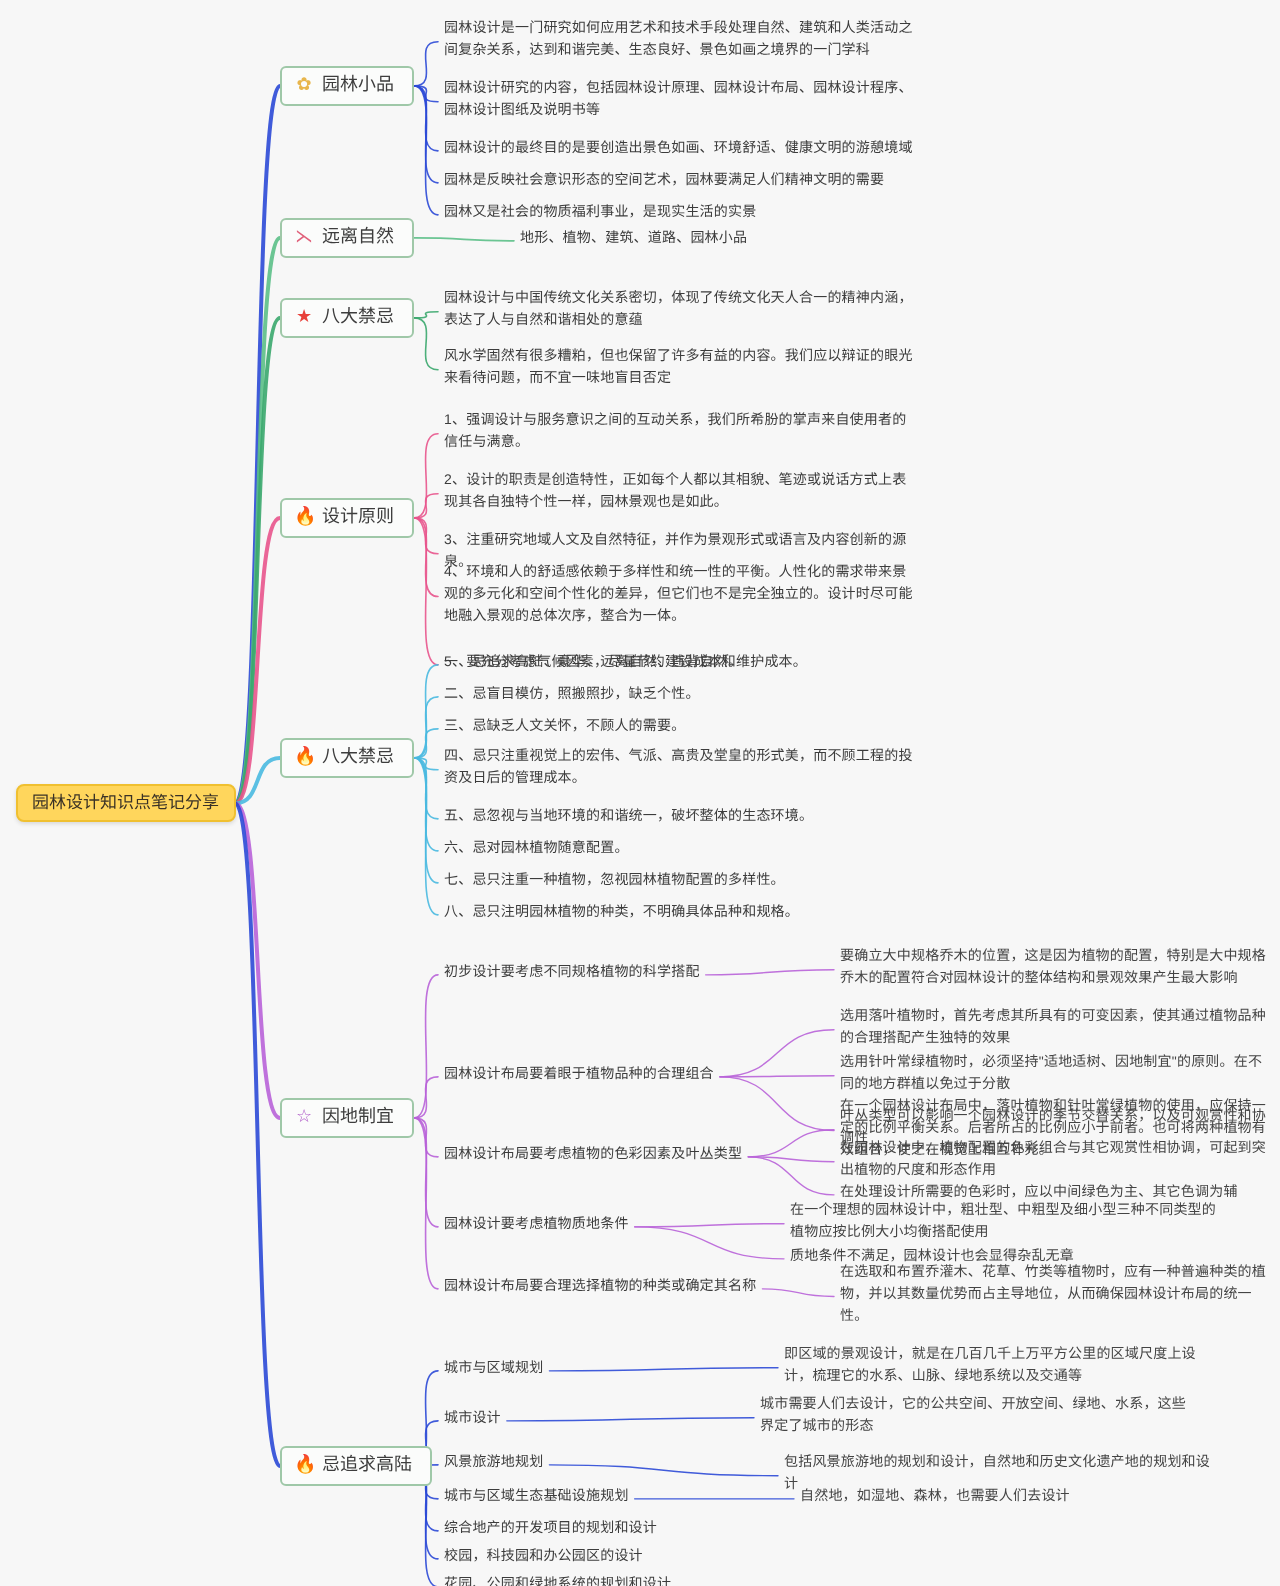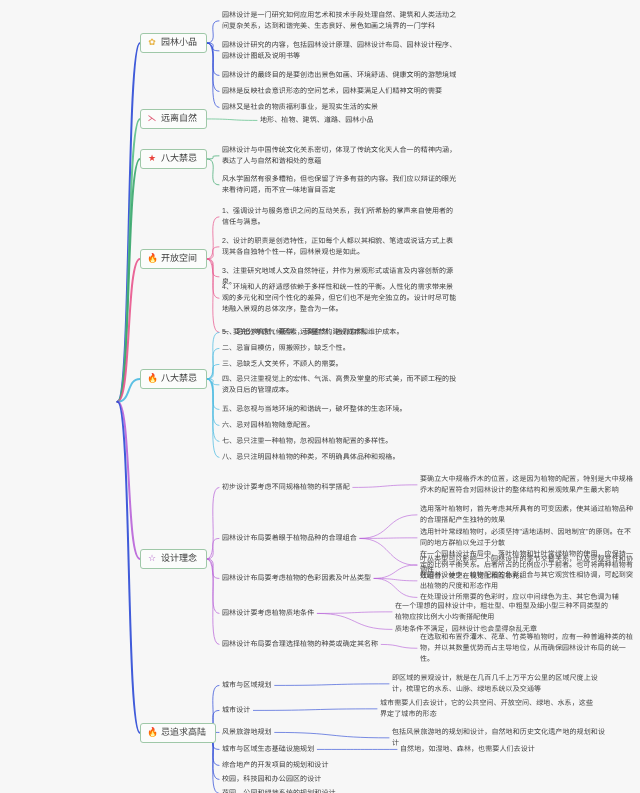--- a/index.html
+++ b/index.html
@@ -123,20 +123,21 @@
       <path d="M374.109375,578.421875 C397.69921875,578.421875 393.41015625,597.421875 417,597.421875" fill="none" stroke="#b862d8" stroke-width="0.7" stroke-linecap="round" opacity="0.9"></path>
       <path d="M317.3125,613.421875 C358.390625,613.421875 350.921875,611.84375 392,611.84375" fill="none" stroke="#b862d8" stroke-width="0.7" stroke-linecap="round" opacity="0.9"></path>
       <path d="M317.3125,613.421875 C358.390625,613.421875 350.921875,629.421875 392,629.421875" fill="none" stroke="#b862d8" stroke-width="0.7" stroke-linecap="round" opacity="0.9"></path>
       <path d="M381.203125,644.421875 C400.89140625,644.421875 397.31171875,648.265625 417,648.265625" fill="none" stroke="#b862d8" stroke-width="0.7" stroke-linecap="round" opacity="0.9"></path>
       <path d="M274.703125,685.421875 C337.56640625,685.421875 326.13671875,683.84375 389,683.84375" fill="none" stroke="#2b49d6" stroke-width="0.7" stroke-linecap="round" opacity="0.9"></path>
       <path d="M253.40625,710.421875 C321.3828125,710.421875 309.0234375,708.84375 377,708.84375" fill="none" stroke="#2b49d6" stroke-width="0.7" stroke-linecap="round" opacity="0.9"></path>
       <path d="M274.703125,732.421875 C337.56640625,732.421875 326.13671875,737.84375 389,737.84375" fill="none" stroke="#2b49d6" stroke-width="0.7" stroke-linecap="round" opacity="0.9"></path>
       <path d="M317.3125,749.421875 C361.140625,749.421875 353.171875,749.421875 397,749.421875" fill="none" stroke="#2b49d6" stroke-width="0.7" stroke-linecap="round" opacity="0.9"></path>
     </svg>
 
+  <div class="root" id="root-node" style="left:8px;top:392px;">园林设计知识点笔记分享</div>
 
   <div class="branch" style="left:140px;top:33px;border-color:#9fc8a8;">
     <span class="ico" style="color:#e8b64c;">✿</span>
     <span>园林小品</span>
   </div>
   <div class="leaf w2" style="left:222px;top:10px;">园林设计是一门研究如何应用艺术和技术手段处理自然、建筑和人类活动之间复杂关系，达到和谐完美、生态良好、景色如画之境界的一门学科</div>
   <div class="leaf w2" style="left:222px;top:40px;">园林设计研究的内容，包括园林设计原理、园林设计布局、园林设计程序、园林设计图纸及说明书等</div>
   <div class="leaf w2" style="left:222px;top:70px;">园林设计的最终目的是要创造出景色如画、环境舒适、健康文明的游憩境域</div>
   <div class="leaf w2" style="left:222px;top:86px;">园林是反映社会意识形态的空间艺术，园林要满足人们精神文明的需要</div>
   <div class="leaf w2" style="left:222px;top:102px;">园林又是社会的物质福利事业，是现实生活的实景</div>
@@ -149,21 +150,21 @@
 
   <div class="branch" style="left:140px;top:149px;">
     <span class="ico" style="color:#e8413a;">★</span>
     <span>八大禁忌</span>
   </div>
   <div class="leaf w2" style="left:222px;top:145px;">园林设计与中国传统文化关系密切，体现了传统文化天人合一的精神内涵，表达了人与自然和谐相处的意蕴</div>
   <div class="leaf w2" style="left:222px;top:174px;">风水学固然有很多糟粕，但也保留了许多有益的内容。我们应以辩证的眼光来看待问题，而不宜一味地盲目否定</div>
 
   <div class="branch" style="left:140px;top:249px;">
     <span class="ico" style="color:#e8413a;">🔥</span>
-    <span>开放空间</span>
+    <span>设计原则</span>
   </div>
   <div class="leaf w2" style="left:222px;top:206px;">1、强调设计与服务意识之间的互动关系，我们所希朌的掌声来自使用者的信任与满意。</div>
   <div class="leaf w2" style="left:222px;top:236px;">2、设计的职责是创造特性，正如每个人都以其相貌、笔迹或说话方式上表现其各自独特个性一样，园林景观也是如此。</div>
   <div class="leaf w2" style="left:222px;top:266px;">3、注重研究地域人文及自然特征，并作为景观形式或语言及内容创新的源泉。</div>
   <div class="leaf w2" style="left:222px;top:282px;">4、环境和人的舒适感依赖于多样性和统一性的平衡。人性化的需求带来景观的多元化和空间个性化的差异，但它们也不是完全独立的。设计时尽可能地融入景观的总体次序，整合为一体。</div>
   <div class="leaf w2" style="left:222px;top:327px;">5、要充分考虑气候因素，尽量节约建设成本和维护成本。</div>
 
   <div class="branch" style="left:140px;top:369px;">
     <span class="ico" style="color:#4f9fe0;">🔥</span>
     <span>八大禁忌</span>
@@ -172,21 +173,21 @@
   <div class="leaf w2" style="left:222px;top:343px;">二、忌盲目模仿，照搬照抄，缺乏个性。</div>
   <div class="leaf w2" style="left:222px;top:359px;">三、忌缺乏人文关怀，不顾人的需要。</div>
   <div class="leaf w2" style="left:222px;top:374px;">四、忌只注重视觉上的宏伟、气派、高贵及堂皇的形式美，而不顾工程的投资及日后的管理成本。</div>
   <div class="leaf w2" style="left:222px;top:404px;">五、忌忽视与当地环境的和谐统一，破坏整体的生态环境。</div>
   <div class="leaf w2" style="left:222px;top:420px;">六、忌对园林植物随意配置。</div>
   <div class="leaf w2" style="left:222px;top:436px;">七、忌只注重一种植物，忽视园林植物配置的多样性。</div>
   <div class="leaf w2" style="left:222px;top:452px;">八、忌只注明园林植物的种类，不明确具体品种和规格。</div>
 
   <div class="branch" style="left:140px;top:549px;">
     <span class="ico" style="color:#b05cc8;">☆</span>
-    <span>设计理念</span>
+    <span>因地制宜</span>
   </div>
 
   <div class="leaf nowrap" style="left:222px;top:482px;">初步设计要考虑不同规格植物的科学搭配</div>
   <div class="leaf w1 sub" style="left:420px;top:474px;">要确立大中规格乔木的位置，这是因为植物的配置，特别是大中规格乔木的配置符合对园林设计的整体结构和景观效果产生最大影响</div>
 
   <div class="leaf nowrap" style="left:222px;top:533px;">园林设计布局要着眼于植物品种的合理组合</div>
   <div class="leaf w1 sub" style="left:420px;top:504px;">选用落叶植物时，首先考虑其所具有的可变因素，使其通过植物品种的合理搭配产生独特的效果</div>
   <div class="leaf w1 sub" style="left:420px;top:527px;">选用针叶常绿植物时，必须坚持"适地适树、因地制宜"的原则。在不同的地方群植以免过于分散</div>
   <div class="leaf w1 sub" style="left:420px;top:549px;">在一个园林设计布局中，落叶植物和针叶常绿植物的使用，应保持一定的比例平衡关系。后者所占的比例应小于前者。也可将两种植物有效组合，使之在视觉上相互补充。</div>
 

